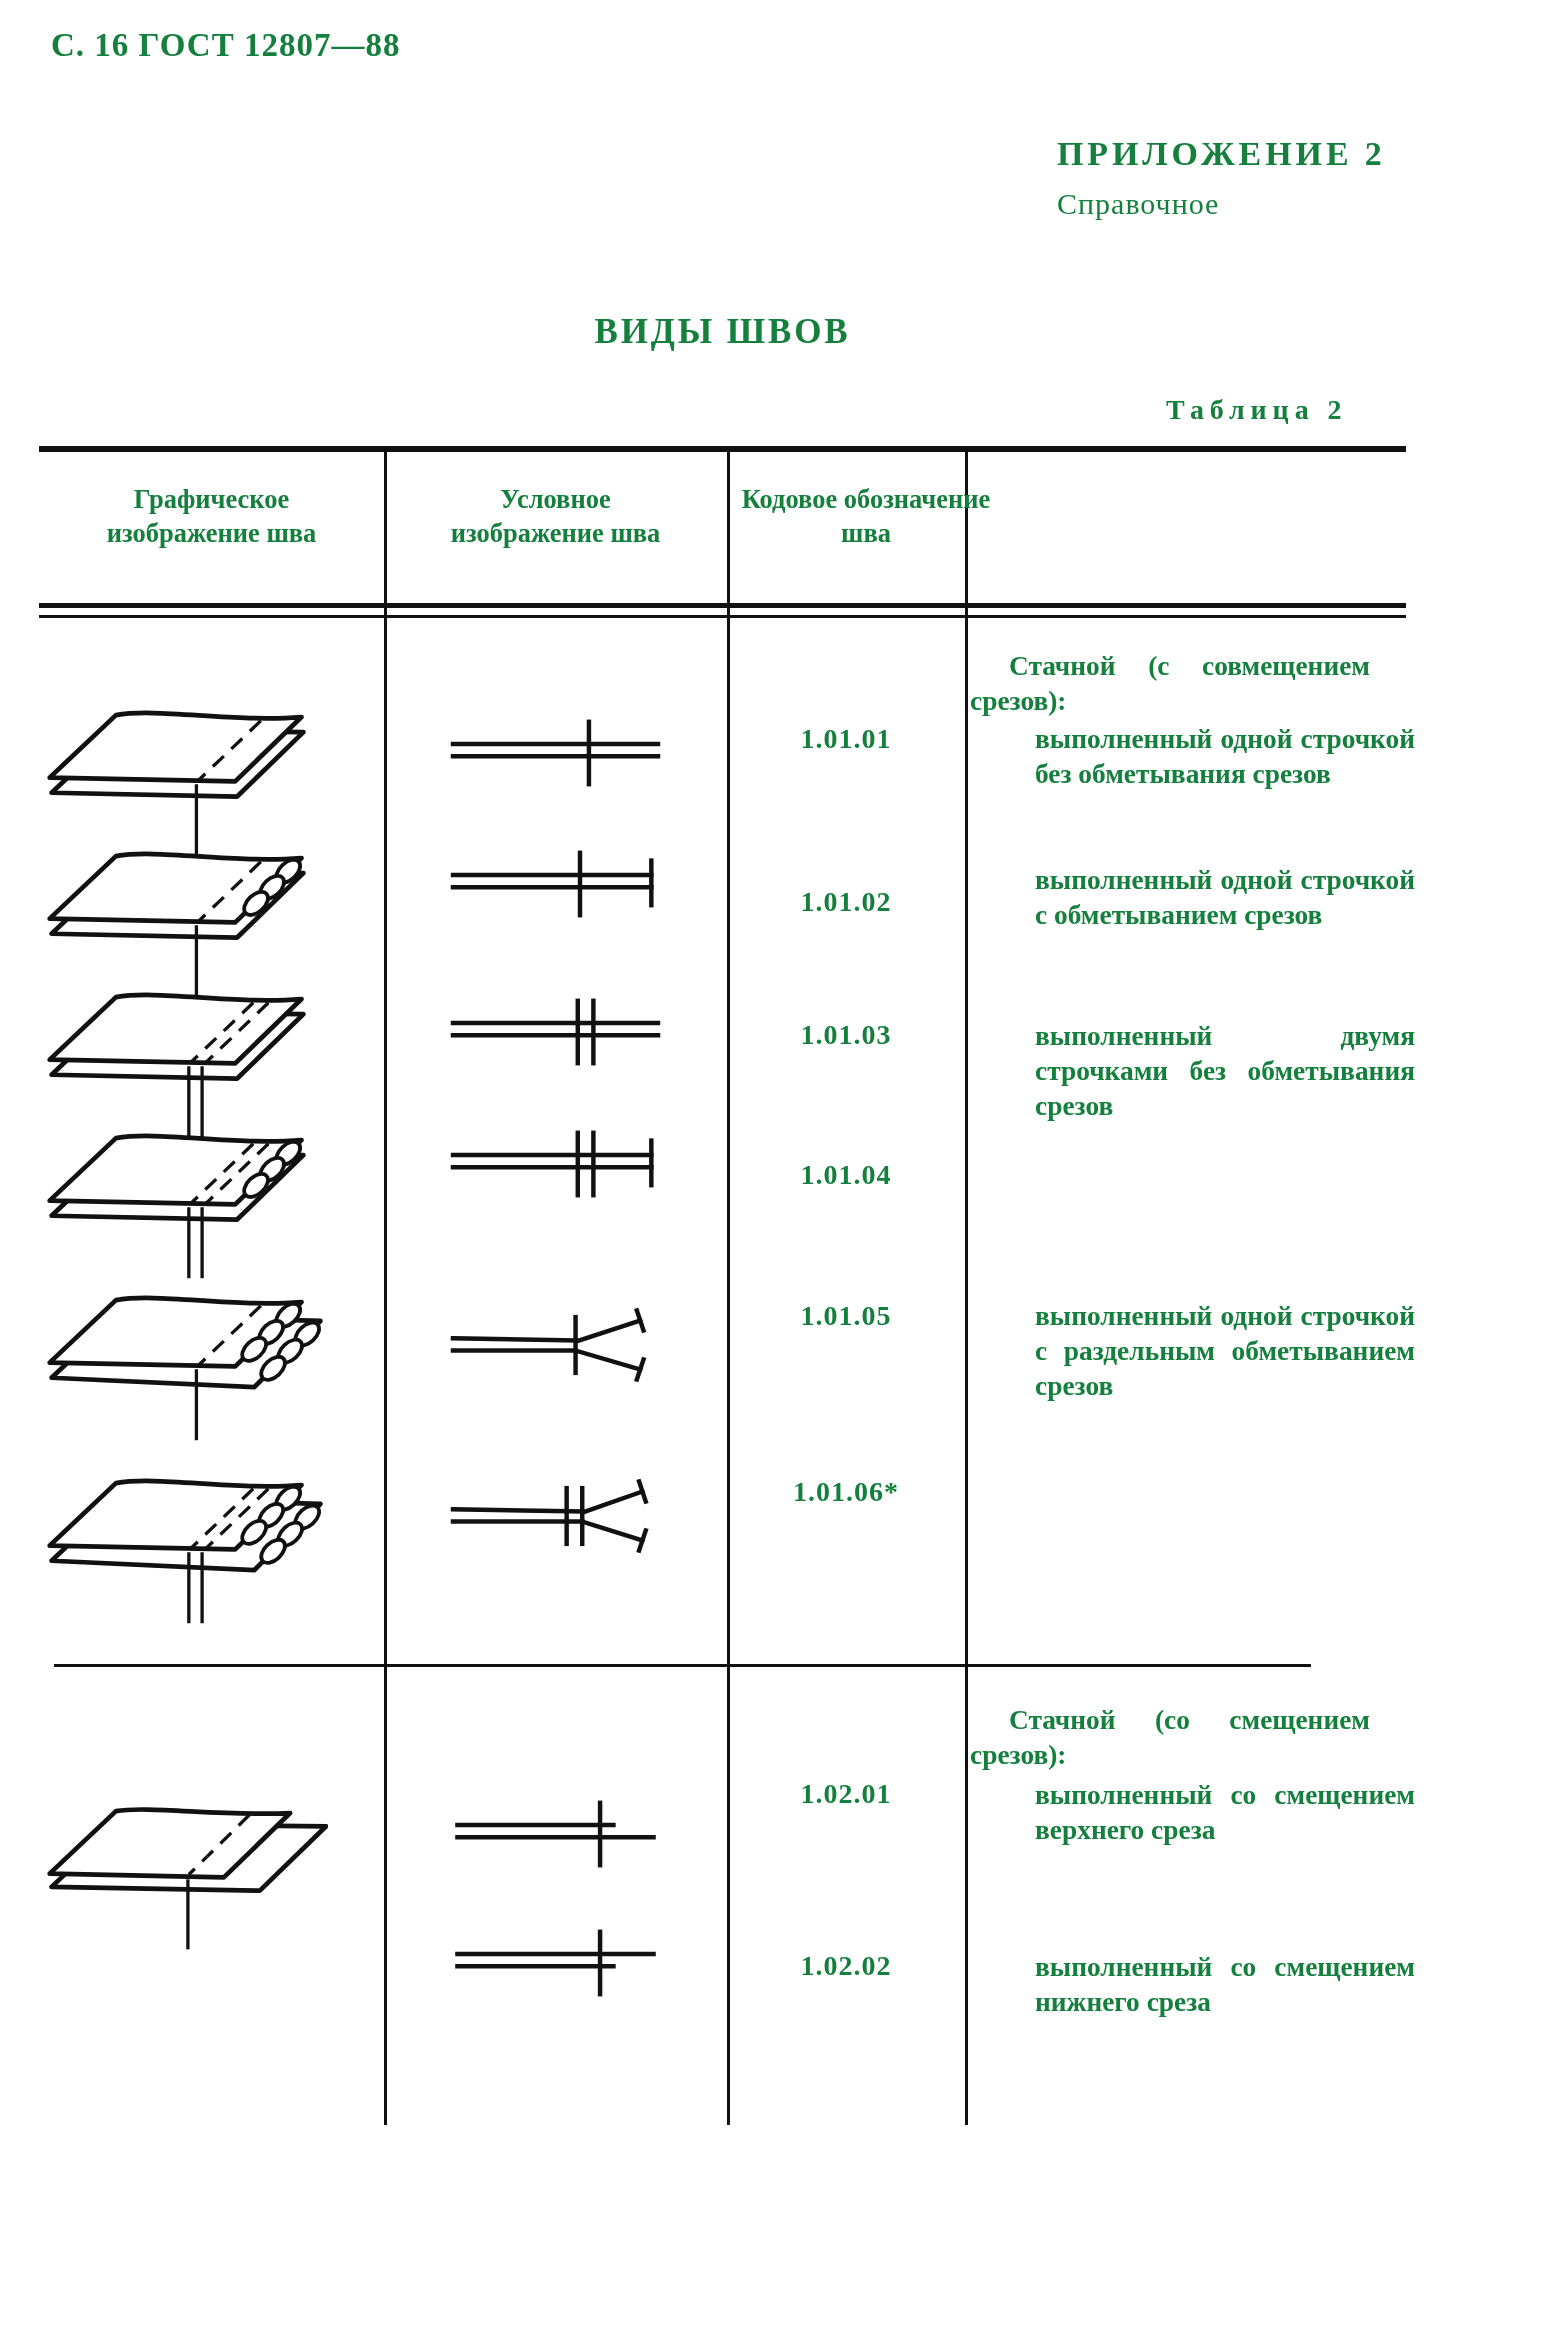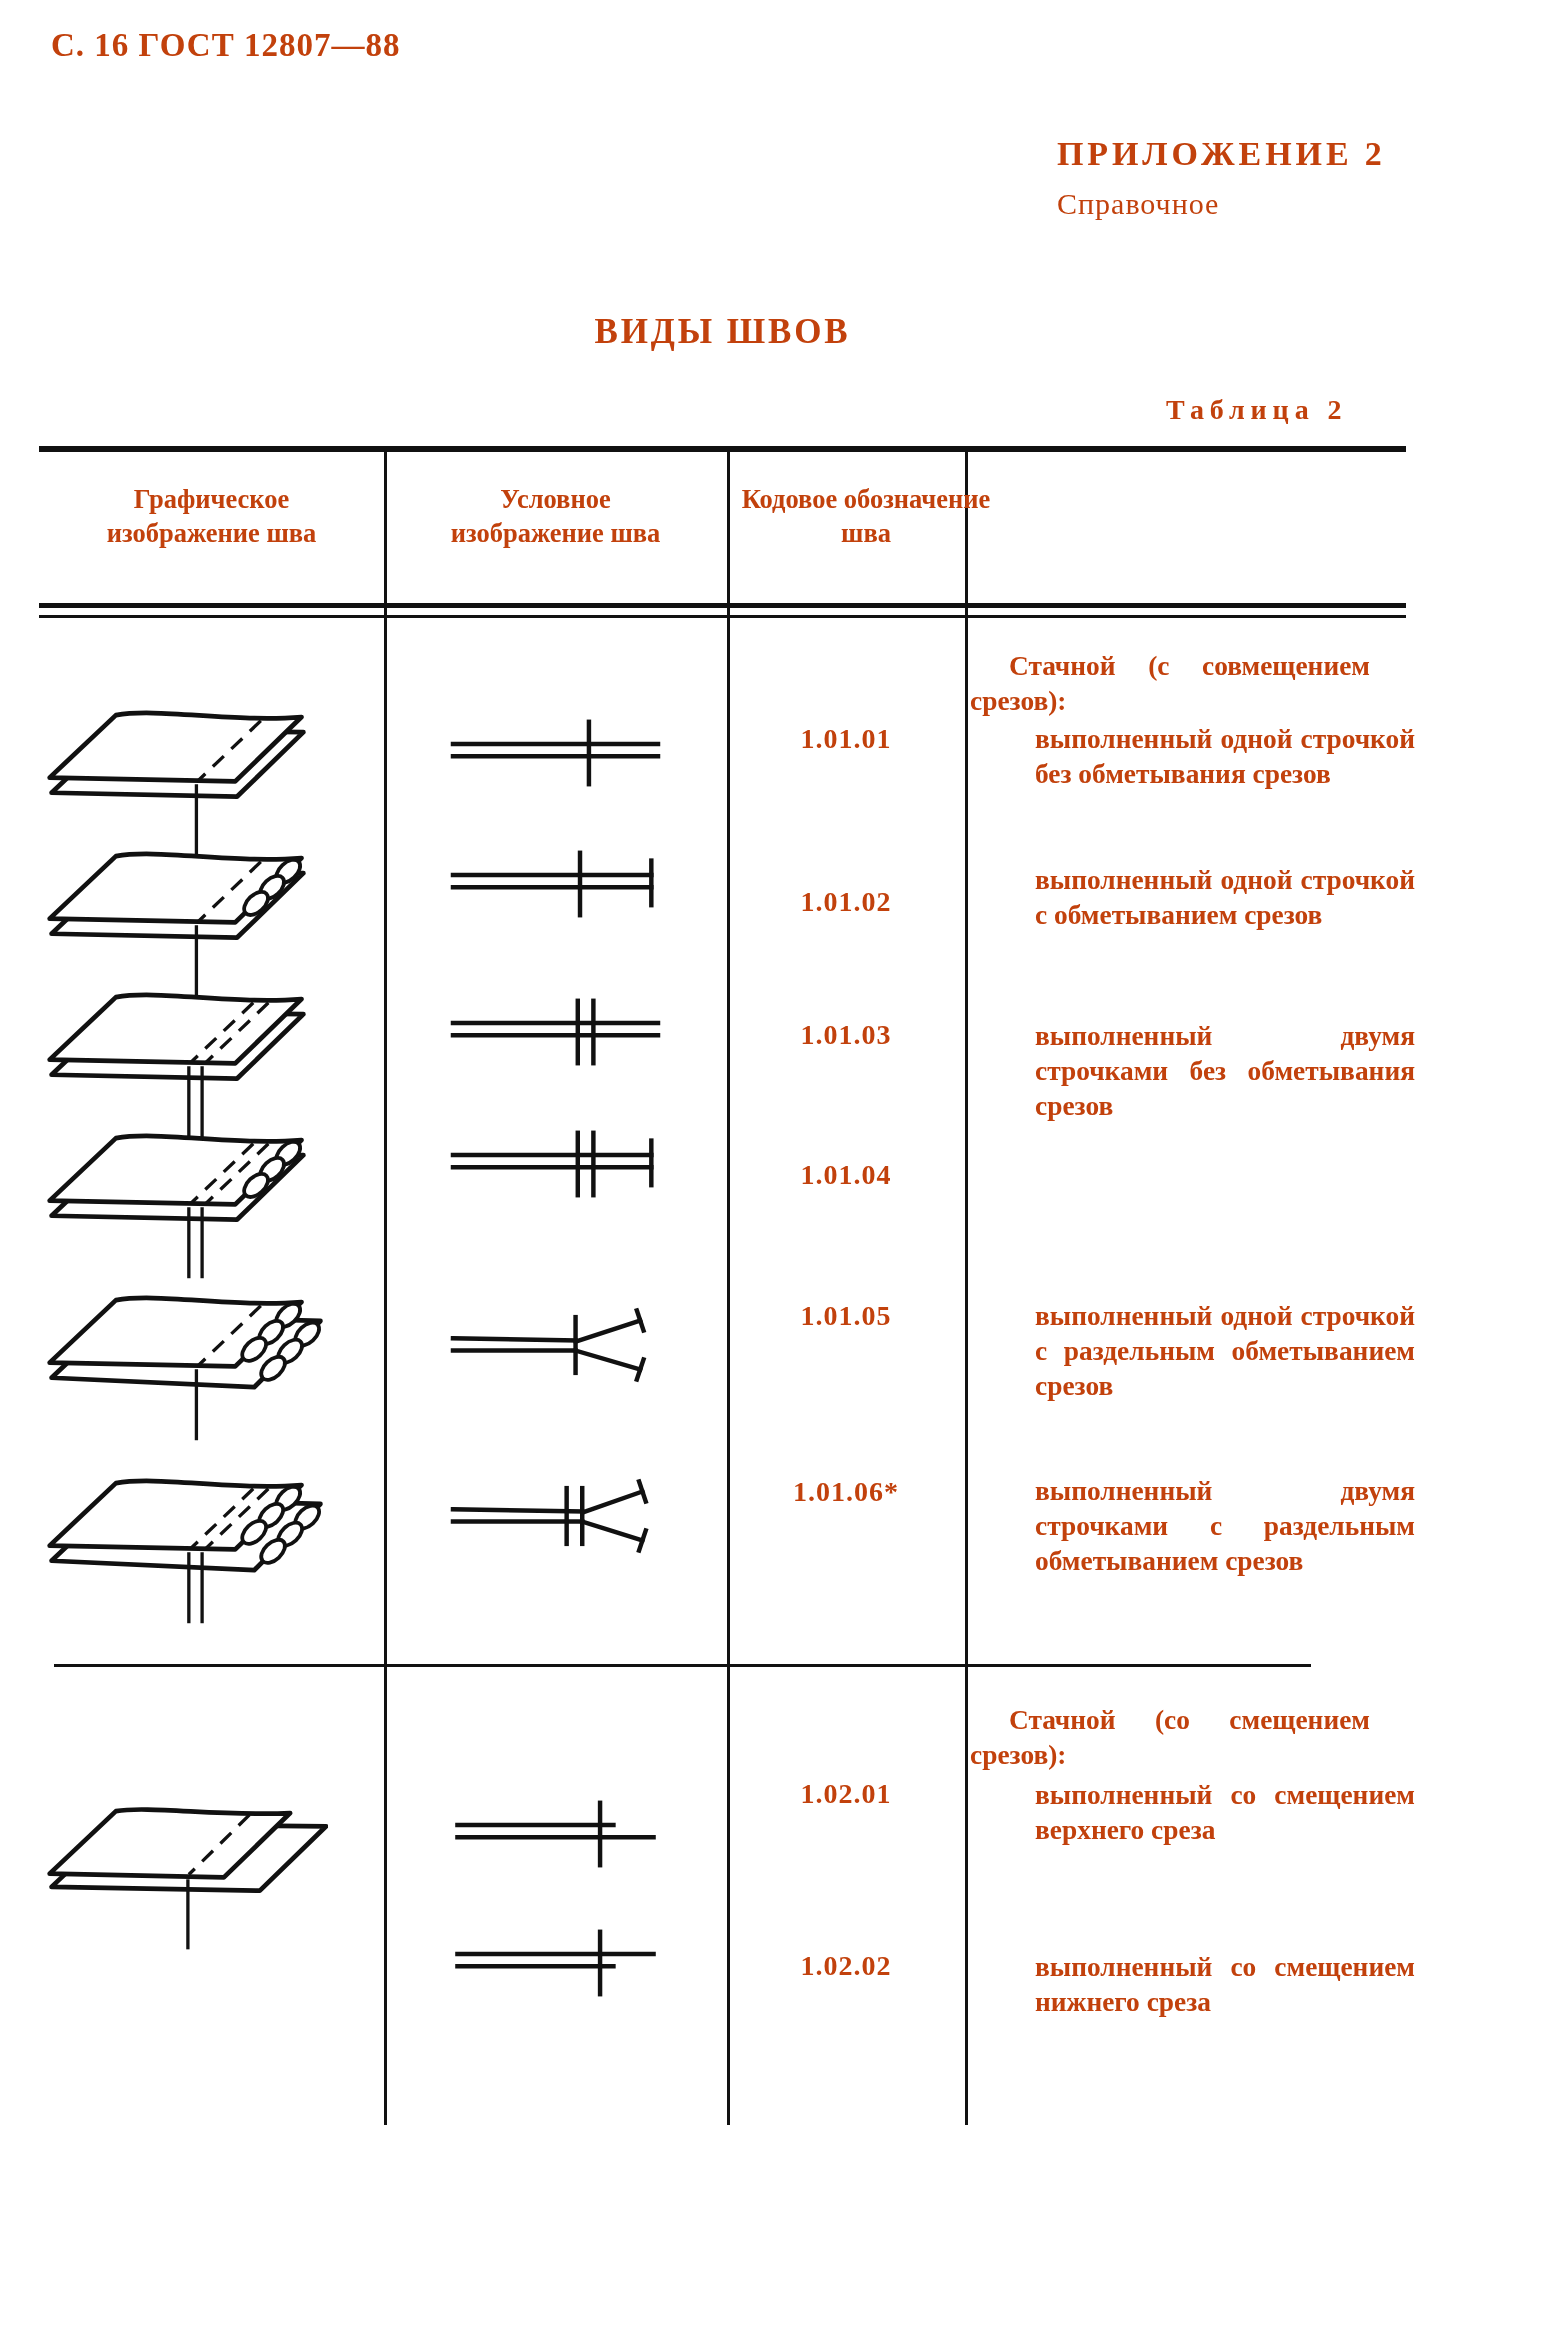--- a/index.html
+++ b/index.html
@@ -1,18 +1,18 @@
 <!DOCTYPE html>
 <html lang="ru"><head>
 <meta charset="utf-8">
 <style>
   html,body{margin:0;padding:0;background:#e8e8e8;}
   .page{
     position:relative;width:1562px;height:2331px;background:#ffffff;
-    font-family:"Liberation Serif","DejaVu Serif",serif;color:#c2410c;
+    font-family:"Liberation Serif","DejaVu Serif",serif;color:#15803d;
     overflow:hidden;
   }
   .abs{position:absolute;}
   .doc-header{left:51px;top:27.4px;font-size:33px;font-weight:700;letter-spacing:1px;}
   .appendix{left:1057px;top:135px;}
   .appendix .l1{font-size:34px;font-weight:700;letter-spacing:3.9px;}
   .appendix .l2{font-size:30px;margin-top:13.7px;letter-spacing:1px;}
   .doc-title{left:39px;top:312px;width:1367px;text-align:center;
     font-size:35px;font-weight:700;letter-spacing:2.9px;}
   .table-caption{left:1166px;top:394px;font-size:28px;font-weight:700;letter-spacing:5.9px;}
@@ -69,21 +69,20 @@
   <div class="code" style="top:886px;">1.01.02</div>
   <div class="code" style="top:1019px;">1.01.03</div>
   <div class="code" style="top:1159px;">1.01.04</div>
   <div class="code" style="top:1300px;">1.01.05</div>
   <div class="code" style="top:1476px;">1.01.06*</div>
 
   <div class="name-block row-name" style="top:722px;">выполненный одной строчкой без обметывания срезов</div>
   <div class="name-block row-name" style="top:863px;">выполненный одной строчкой с обметыванием срезов</div>
   <div class="name-block row-name" style="top:1019px;">выполненный двумя строчками без обметывания срезов</div>
   <div class="name-block row-name" style="top:1299px;">выполненный одной строчкой с раздельным обметыванием срезов</div>
-  <div class="name-block row-name" style="top:1474px;">выполненный двумя строчками с раздельным обметыванием срезов</div>
 
   <div class="name-block group-heading" style="top:1703px;">Стачной (со смещением срезов):</div>
 
   <div class="code" style="top:1778px;">1.02.01</div>
   <div class="code" style="top:1950px;">1.02.02</div>
 
   <div class="name-block row-name" style="top:1778px;">выполненный со смещением верхнего среза</div>
   <div class="name-block row-name" style="top:1950px;">выполненный со смещением нижнего среза</div>
 
   <div class="abs" style="left:443px;top:714px;">

